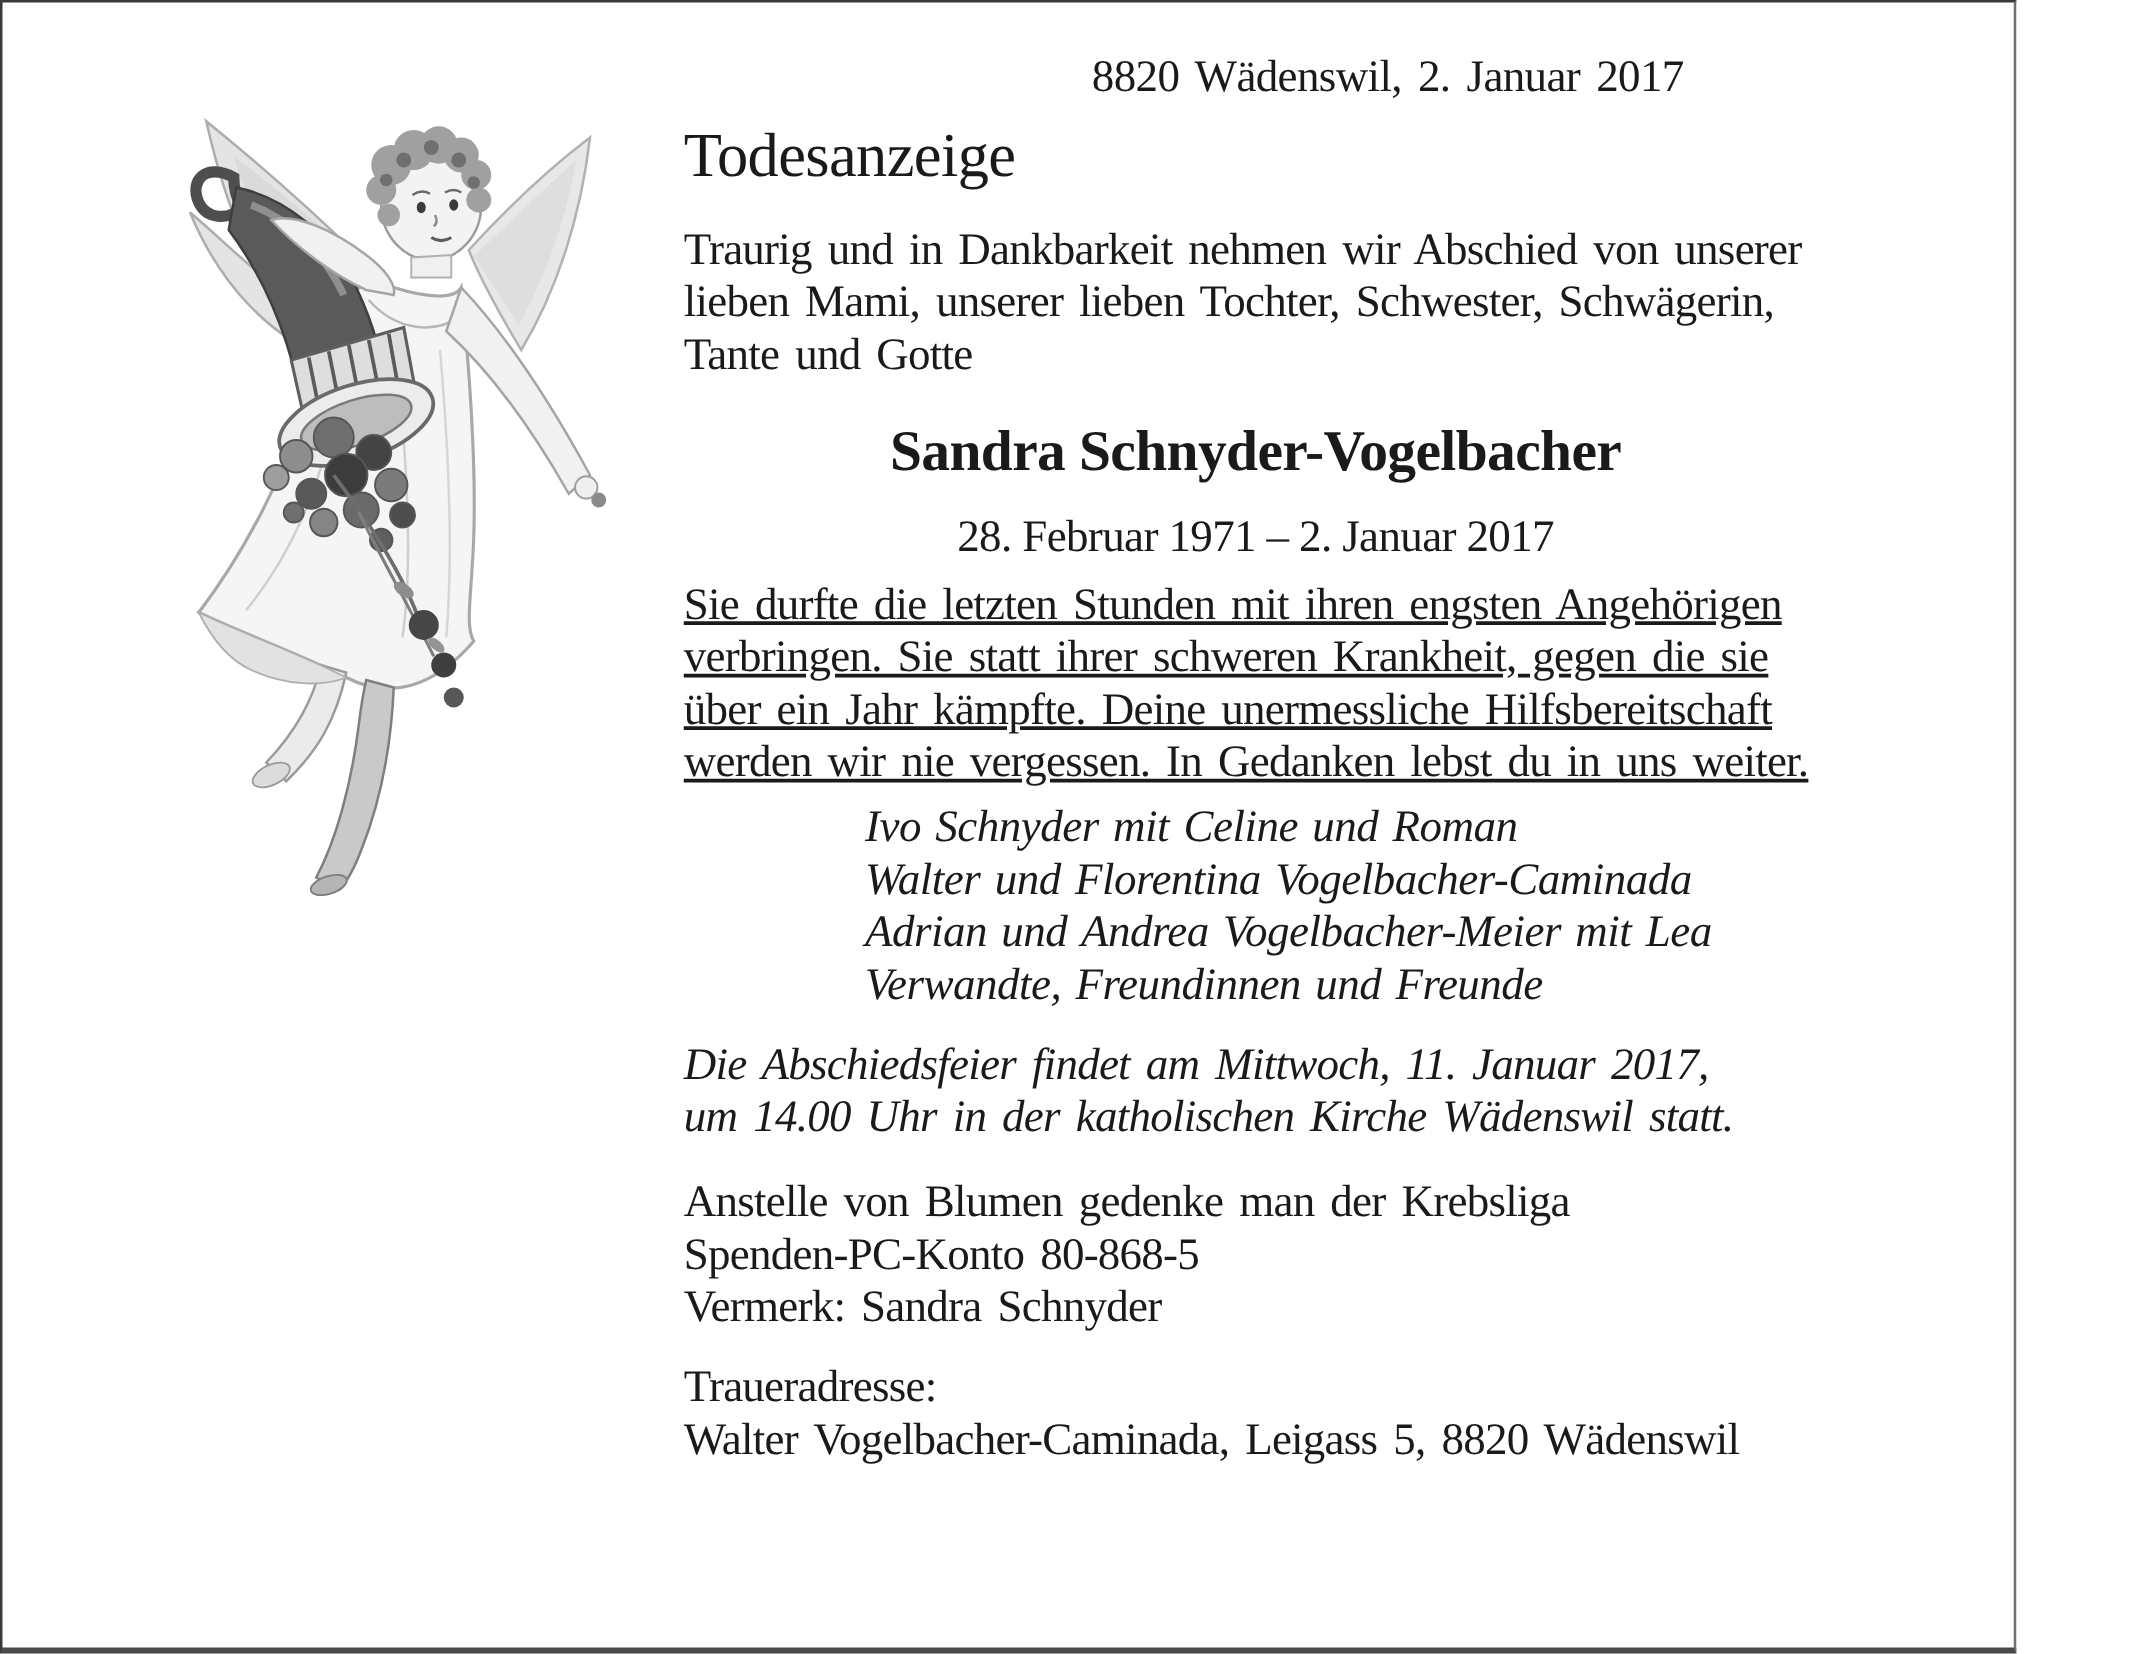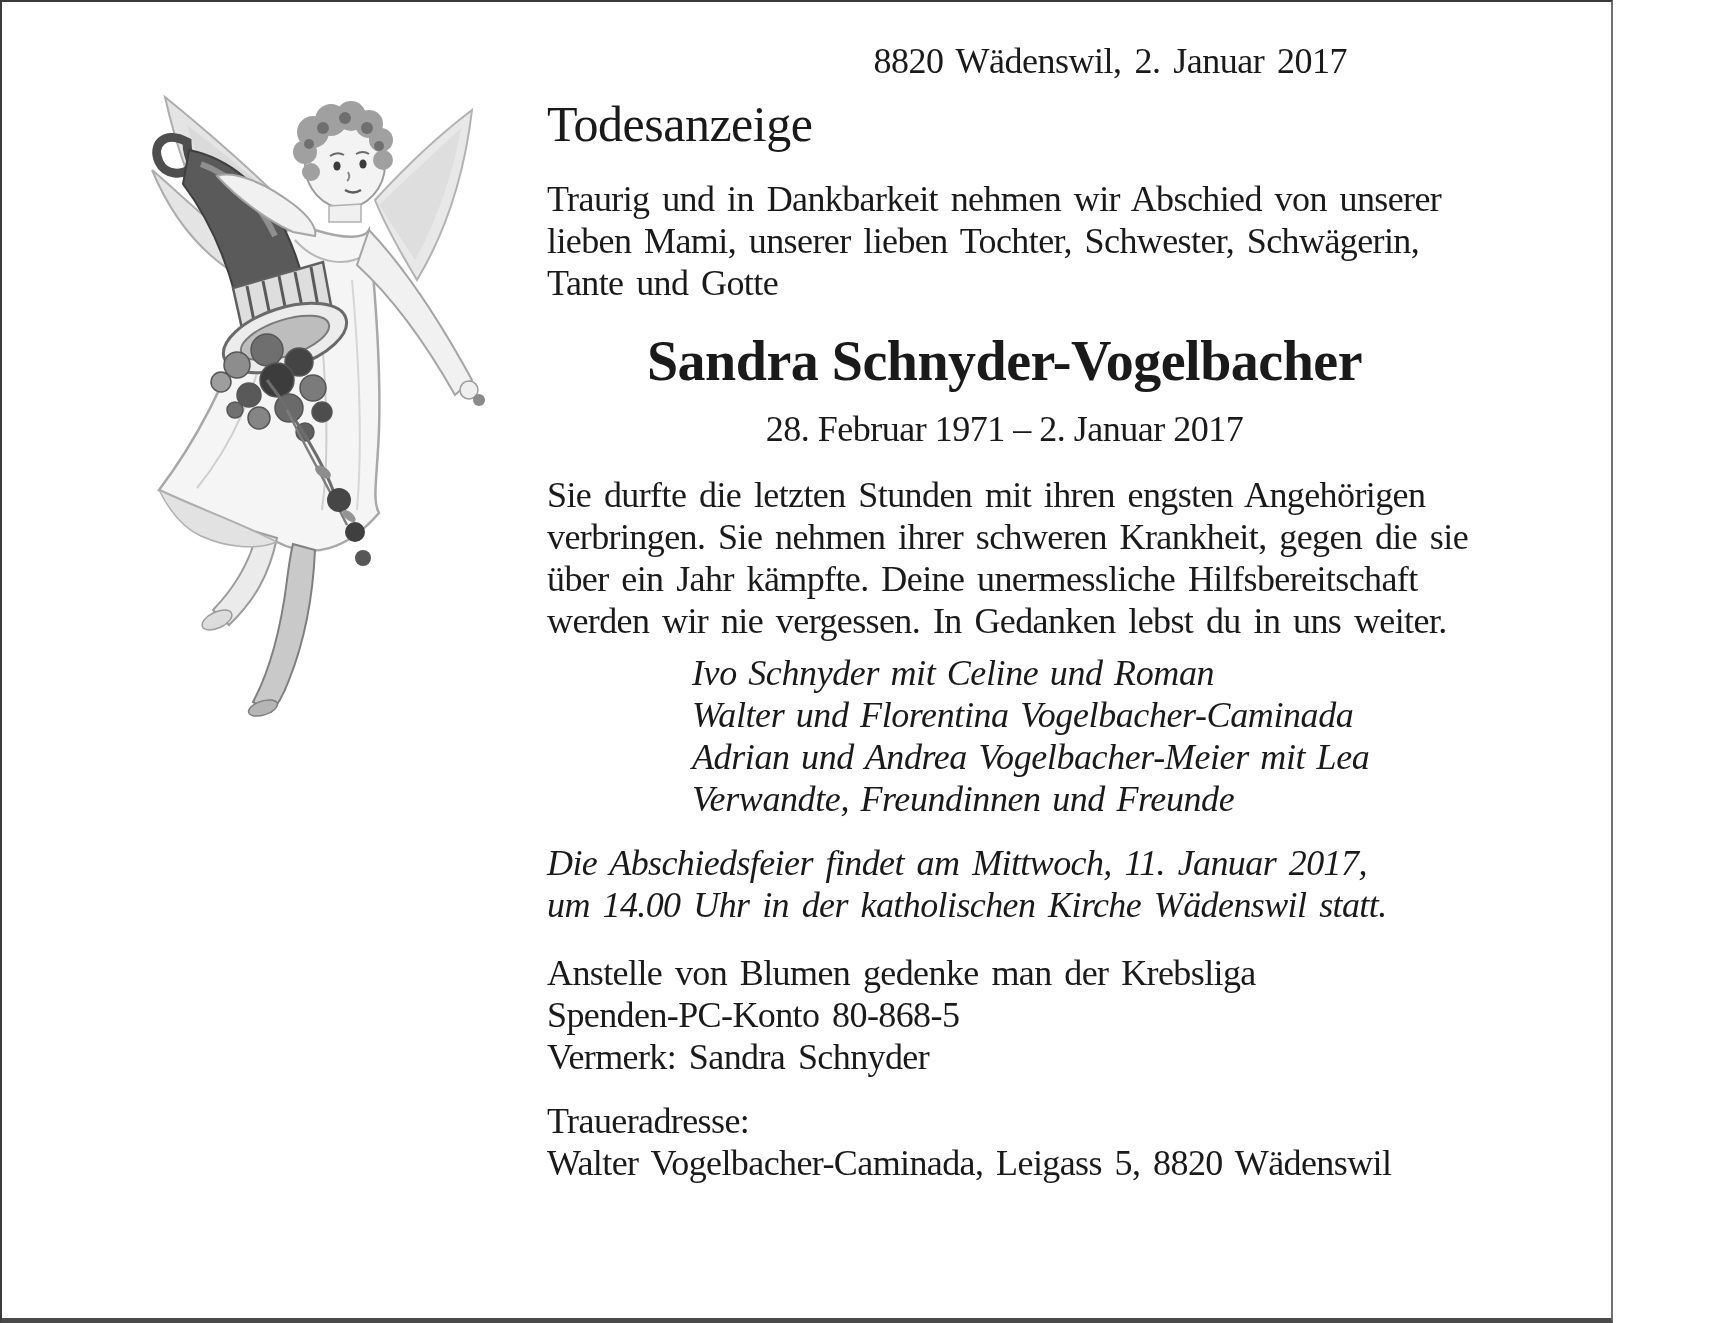--- a/index.html
+++ b/index.html
@@ -43,36 +43,36 @@
     font-size: 50px;
     font-weight: normal;
     line-height: 56px;
     letter-spacing: -0.5px;
     margin: 0;
   }
   .para { margin-top: 26px; font-size: 36px; line-height: 42px; letter-spacing: -0.6px; word-spacing: 0.12em; }
   .para .line { white-space: nowrap; }
   .deceased-name {
     margin-top: 26px;
-    font-size: 56px;
+    font-size: 46px;
     line-height: 62px;
     font-weight: bold;
     text-align: center;
     letter-spacing: -0.5px;
     white-space: nowrap;
   }
   .life-dates {
     margin-top: 16px;
     font-size: 36px;
     line-height: 42px;
     text-align: center;
     letter-spacing: -0.5px;
     white-space: nowrap;
   }
-  .eulogy { margin-top: 24px; }
+  .eulogy { margin-top: 12px; text-decoration: underline; }
   .mourners {
     margin-top: 10px;
     padding-left: 145px;
     font-style: italic;
     font-size: 36px;
     line-height: 42px;
     letter-spacing: -0.4px;
     word-spacing: 0.08em;
   }
   .mourners .line { white-space: nowrap; }
@@ -193,21 +193,21 @@
       <div class="line">lieben Mami, unserer lieben Tochter, Schwester, Schwägerin,</div>
       <div class="line">Tante und Gotte</div>
     </div>
 
     <div class="deceased-name">Sandra Schnyder-Vogelbacher</div>
 
     <div class="life-dates">28. Februar 1971 – 2. Januar 2017</div>
 
     <div class="para eulogy">
       <div class="line">Sie durfte die letzten Stunden mit ihren engsten Angehörigen</div>
-      <div class="line">verbringen. Sie nehmen ihrer schweren Krankheit, gegen die sie</div>
+      <div class="line">verbringen. Sie statt ihrer schweren Krankheit, gegen die sie</div>
       <div class="line">über ein Jahr kämpfte. Deine unermessliche Hilfsbereitschaft</div>
       <div class="line">werden wir nie vergessen. In Gedanken lebst du in uns weiter.</div>
     </div>
 
     <div class="mourners">
       <div class="line">Ivo Schnyder mit Celine und Roman</div>
       <div class="line">Walter und Florentina Vogelbacher-Caminada</div>
       <div class="line">Adrian und Andrea Vogelbacher-Meier mit Lea</div>
       <div class="line">Verwandte, Freundinnen und Freunde</div>
     </div>

